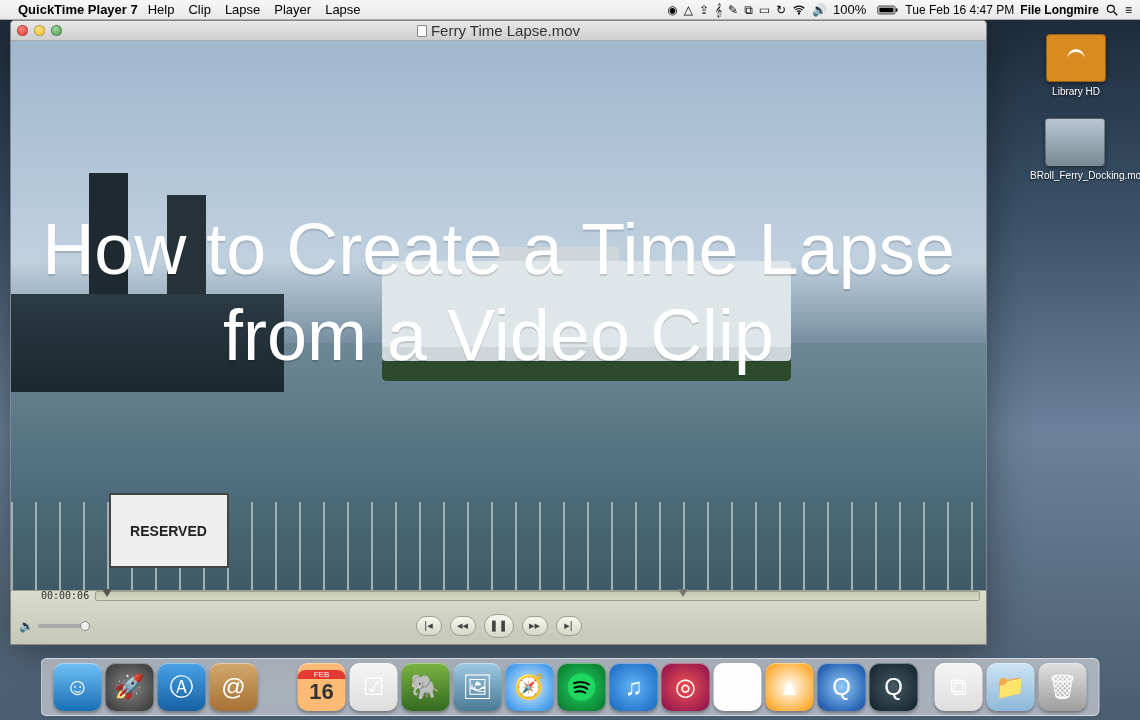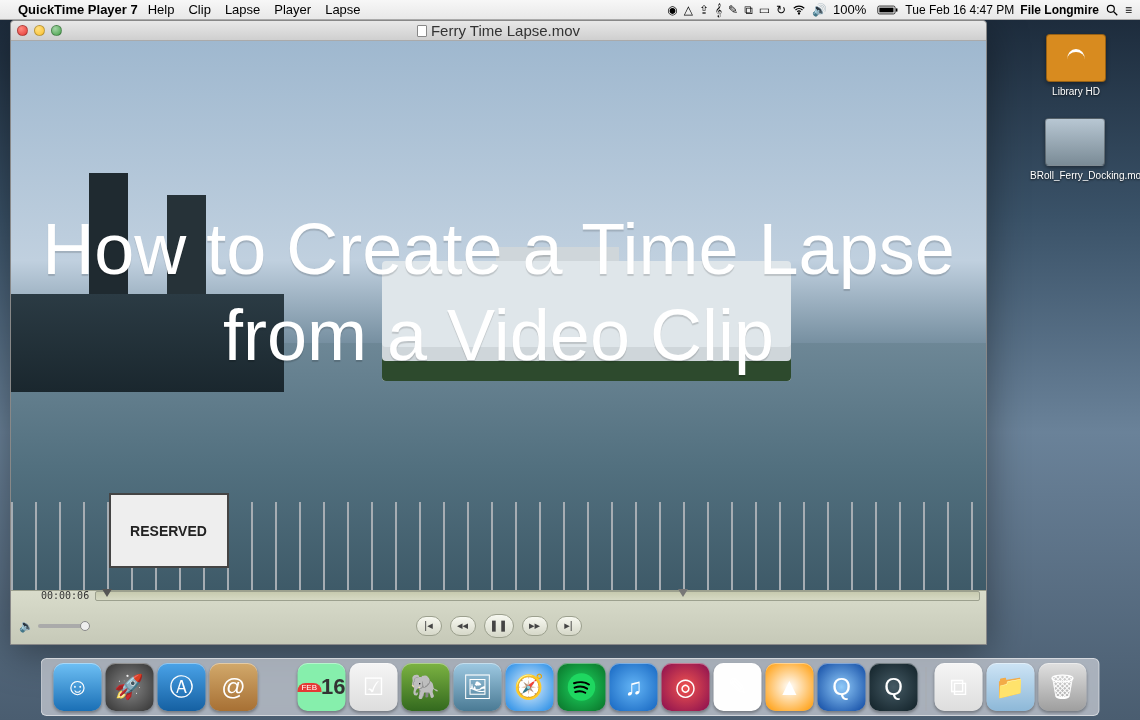--- a/index.html
+++ b/index.html
@@ -134,21 +134,21 @@
                font-size:24px; color:#fff;
                box-shadow: 0 2px 3px rgba(0,0,0,.3), inset 0 1px 0 rgba(255,255,255,.4);}
   .dock .sep { width:1px; height:44px; background: rgba(0,0,0,.25); margin:0 4px;
                border-left:1px solid rgba(255,255,255,.4);}
   .dock .app svg { width:30px; height:30px; }
 
   .finder { background: linear-gradient(#6ec0f5,#1a6fb5);}
   .launchpad { background: radial-gradient(circle,#888,#333);}
   .appstore { background: linear-gradient(#4aa3e8,#1560a2);}
   .contacts { background: linear-gradient(#d2a96b,#a77034);}
-  .calendar { background:#86efac; color:#e53935; flex-direction:row;margin-left:36px;}
+  .calendar { background:#fdba74; color:#e53935; flex-direction:column;margin-left:36px;}
   .calendar .m { font-size:8px; background:#e53935; color:#fff; width:100%; text-align:center; border-radius:8px 8px 0 0;}
   .calendar .d { font-size:22px; font-weight:bold; color:#333;}
   .reminders { background: linear-gradient(#f5f5f5,#ddd); color:#333;}
   .evernote { background: linear-gradient(#7cb342,#33691e);}
   .preview { background: linear-gradient(#9ec9e2,#4a7a94);}
   .safari { background: radial-gradient(circle,#e3f2fd,#1e88e5);}
   .spotify { background: radial-gradient(circle,#1ed760,#0a7029);}
   .itunes { background: radial-gradient(circle,#64b5f6,#1565c0);}
   .photobooth { background: radial-gradient(circle,#ef5350,#880e4f);}
   .textedit { background:#fefefe; color:#fb8c00;}

